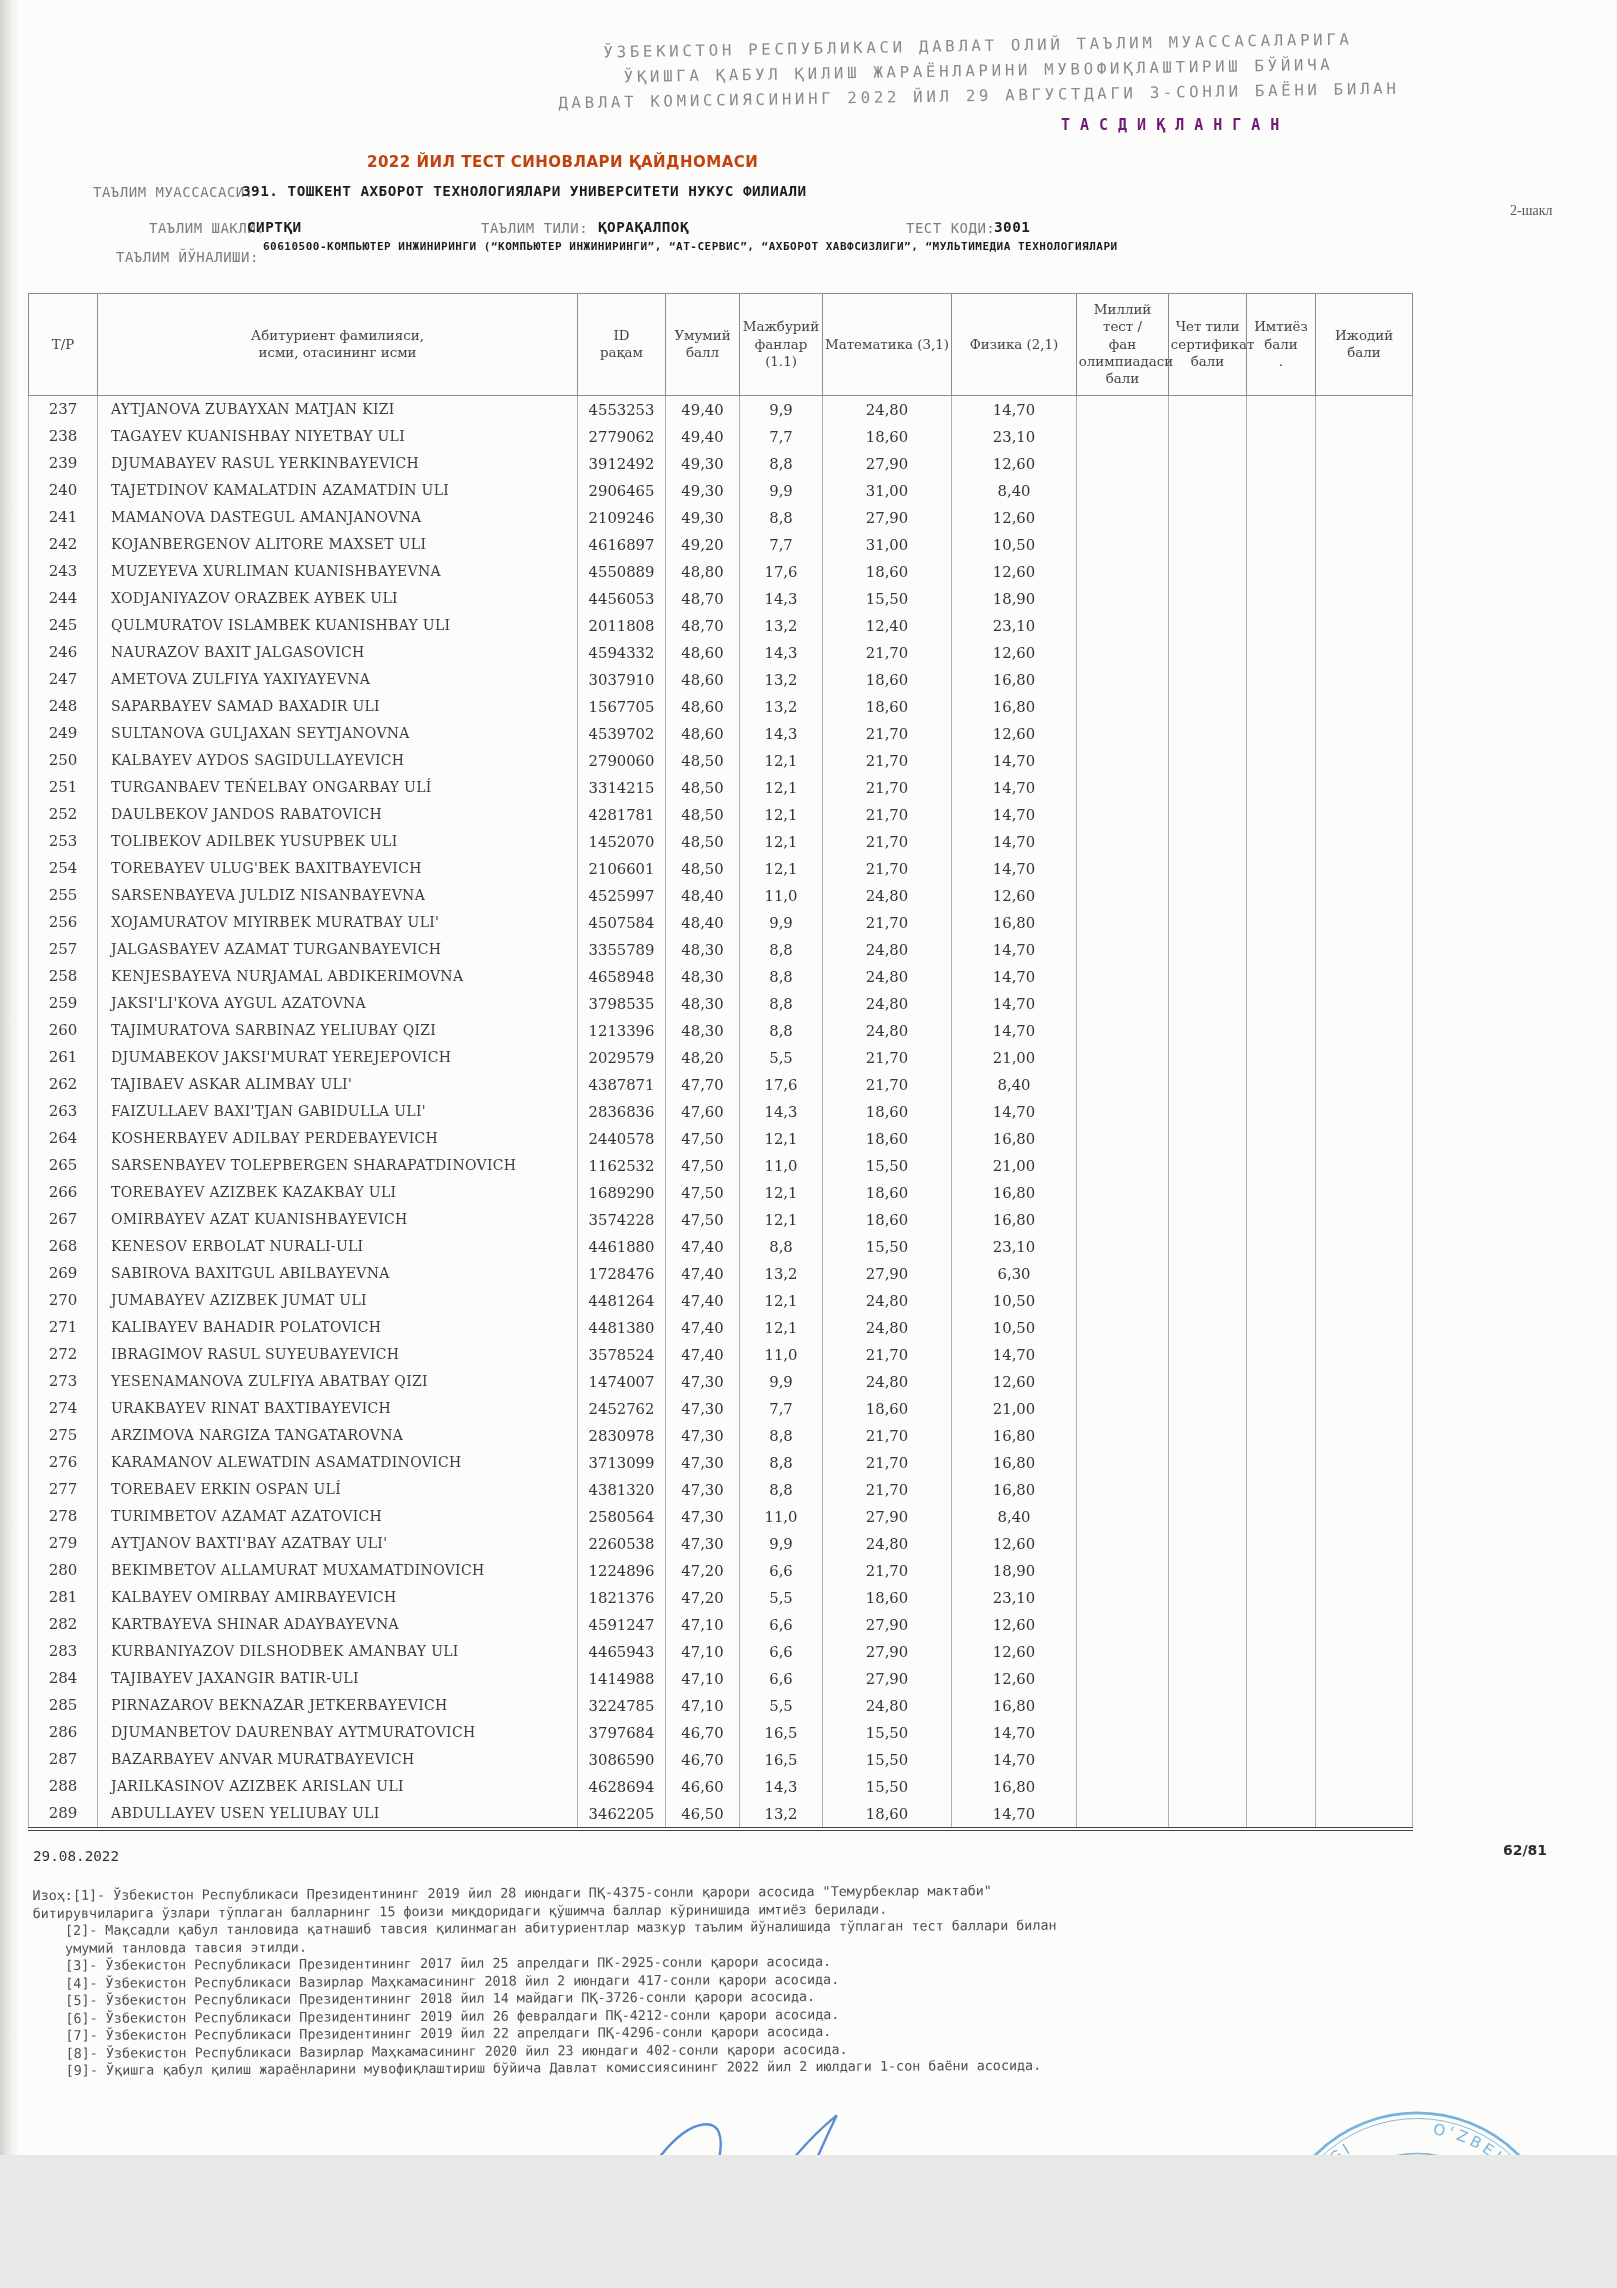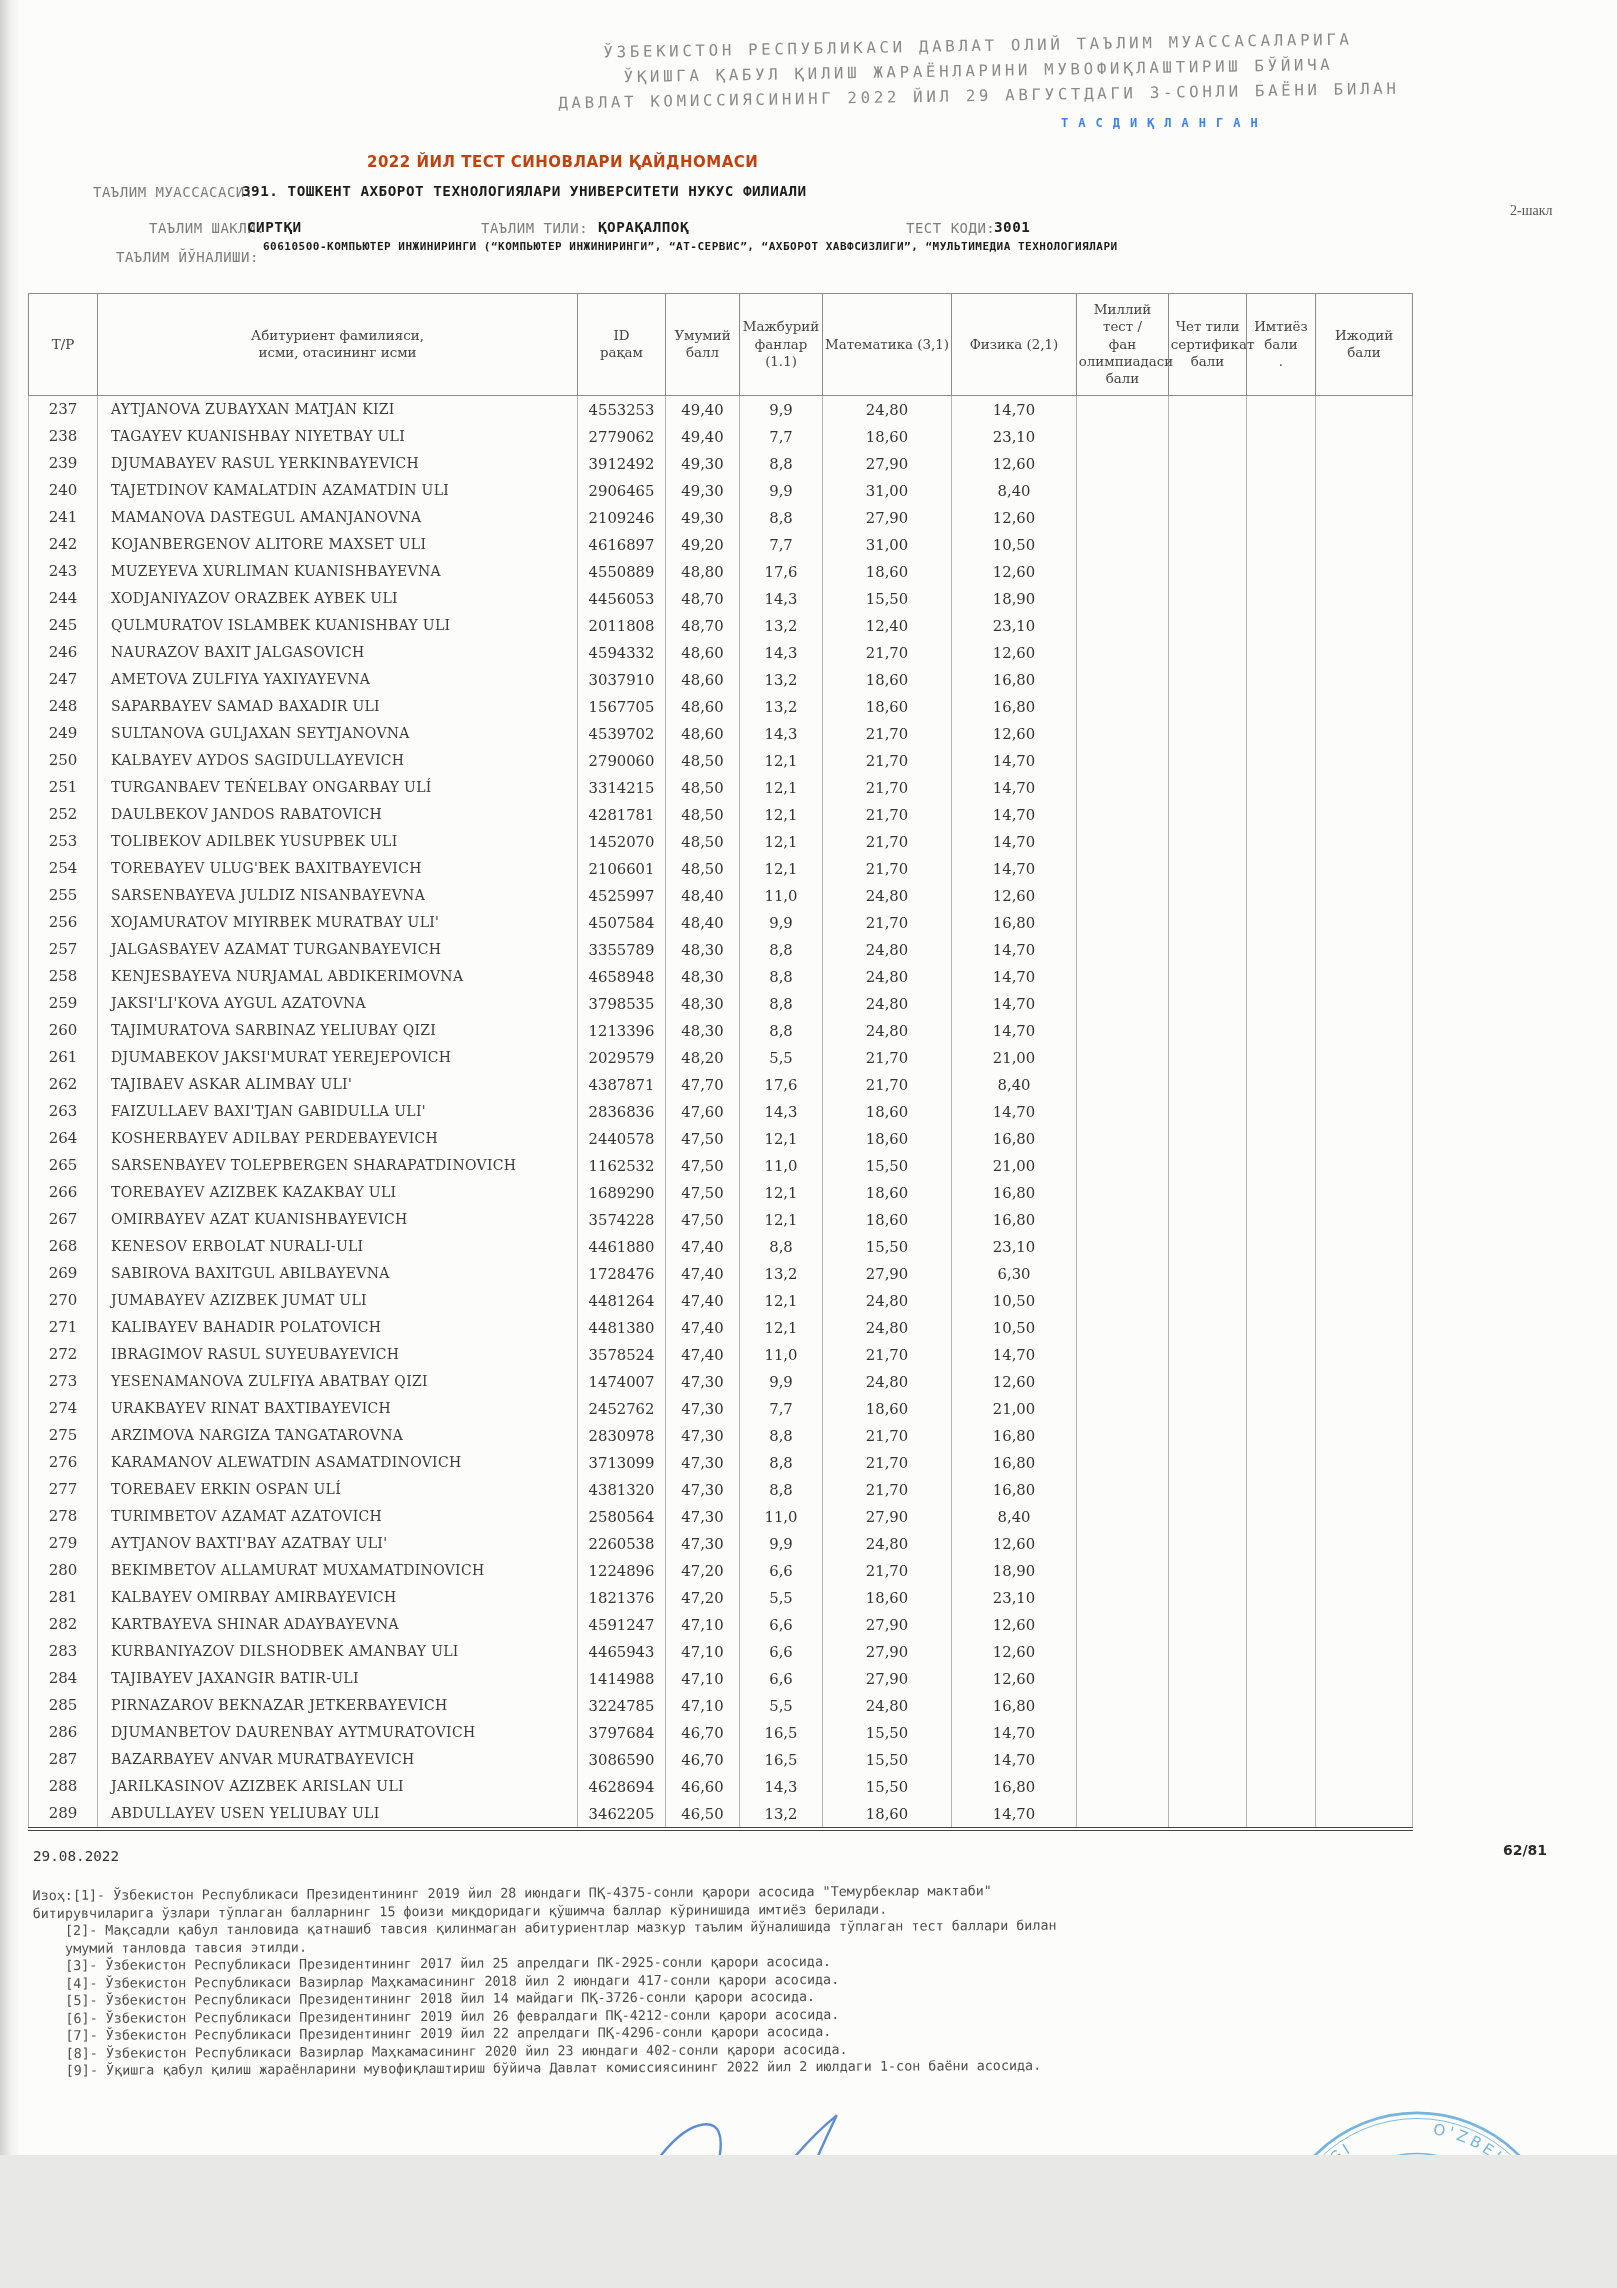--- a/index.html
+++ b/index.html
@@ -5,21 +5,21 @@
   html,body{margin:0;padding:0;background:#e8e8e6;}
   #page{position:relative;width:1618px;height:2155px;background:#fcfcfa;overflow:hidden;
         font-family:"DejaVu Sans Mono", monospace;color:#2f2f2f;}
   .scan-edge{position:absolute;left:0;top:0;width:20px;height:100%;
         background:linear-gradient(to right,#c6c6c3,#ededeb 55%,rgba(252,252,250,0));opacity:.8;}
   .abs{position:absolute;}
 
   
   .approval{top:33px;left:517px;width:923px;text-align:center;color:#8a8a8a;
             font-size:15.7px;letter-spacing:3.7px;line-height:25px;transform:rotate(-1deg);}
-  .approved{top:116px;left:1061px;font-size:12px;font-weight:bold;letter-spacing:10px;color:#3b82f6;}
+  .approved{top:116px;left:1061px;font-size:15px;font-weight:bold;letter-spacing:10px;color:#701a75;}
 
   .doc-title{top:153px;left:367px;font-family:"DejaVu Sans",sans-serif;font-weight:bold;
              font-size:15px;letter-spacing:0.5px;color:#c2410c;}
   .lbl{color:#7d7d7d;font-size:14px;letter-spacing:0.5px;margin-left:38px;}
   .val{color:#1d1d1d;font-weight:bold;font-size:14.3px;letter-spacing:0.5px;}
   .form-code{top:203px;left:1510px;font-size:14px;color:#555;font-family:Liberation Serif, serif;}
 
   
   table.doc-table{position:absolute;top:293px;left:28px;width:1384px;border-collapse:collapse;
         table-layout:fixed;font-family:"DejaVu Serif",serif;

